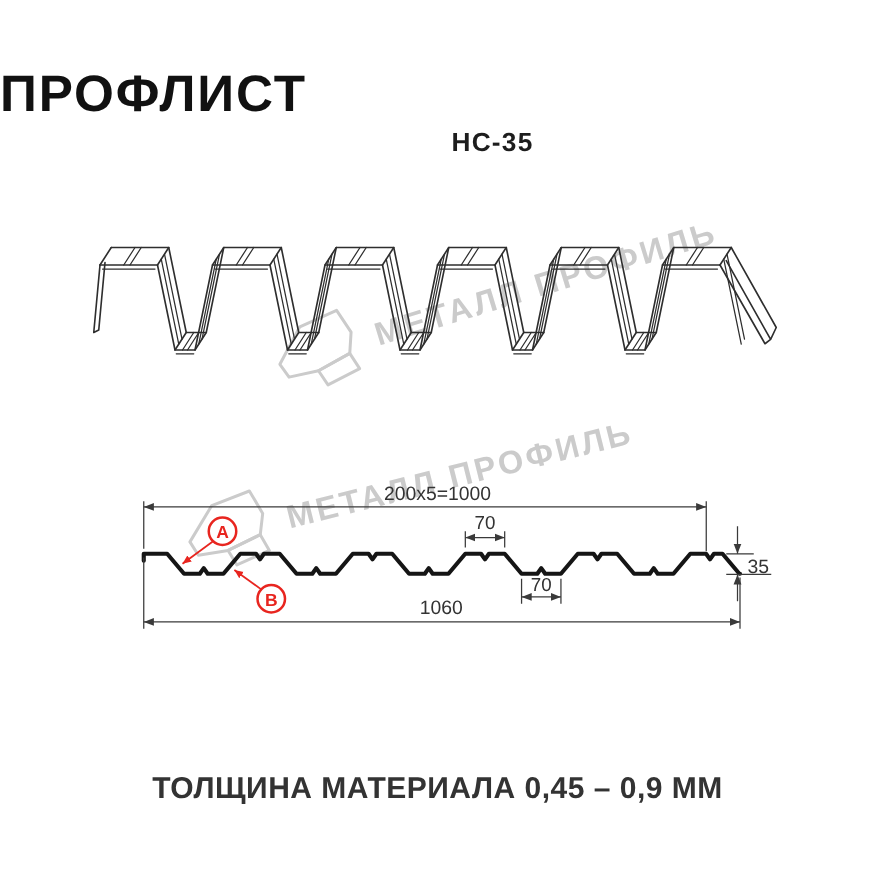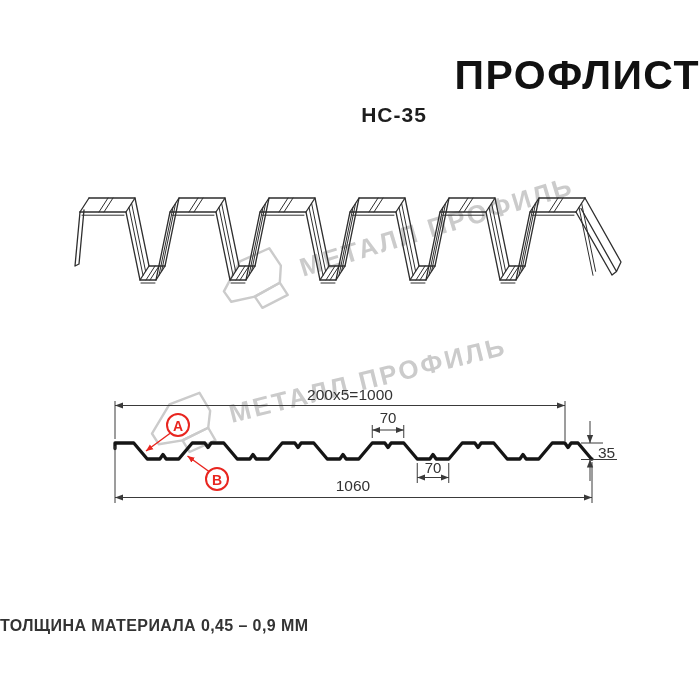--- a/index.html
+++ b/index.html
@@ -1,23 +1,23 @@
 <!DOCTYPE html>
 <html><head>
 <meta charset="utf-8">
 <style>
   html,body{margin:0;padding:0;background:#fff;}
   .stage{position:relative;width:700px;height:700px;background:#ffffff;overflow:hidden;
          font-family:"Liberation Sans", sans-serif;}
-  .title{position:absolute;top:52px;left:0;width:700px;text-align:right;
+  .title{position:absolute;top:52px;left:0;width:700px;text-align:left;
          font-size:41px;font-weight:800;letter-spacing:1.5px;color:#111;}
   .subtitle{position:absolute;top:103px;left:0;width:700px;text-align:center;
          font-size:21px;font-weight:700;letter-spacing:1px;color:#1d1d1d;margin-left:44px;}
-  .footer-note{position:absolute;top:617px;left:0;width:700px;
-         font-size:16px;font-weight:700;letter-spacing:.4px;color:#333;}
+  .footer-note{position:absolute;top:617px;left:0;width:700px;text-align:center;
+         font-size:24px;font-weight:700;letter-spacing:.4px;color:#333;}
   .wm{position:absolute;display:flex;align-items:center;gap:12px;color:#cbcbcb;
       font-weight:700;font-size:26px;letter-spacing:2.5px;white-space:nowrap;z-index:1;}
   .wm1{left:222px;top:262px;transform:rotate(-17deg);transform-origin:0 50%;}
   .wm2{left:150px;top:404px;transform:rotate(-14deg);transform-origin:0 50%;}
   .wm svg{flex:0 0 auto;}
   .art{position:absolute;left:0;top:0;z-index:2;}
   text.dim{font-family:"Liberation Sans", sans-serif;font-size:15px;fill:#333;}
   text.dim-big{font-family:"Liberation Sans", sans-serif;font-size:15.5px;fill:#333;}
   text.callout{font-family:"Liberation Sans", sans-serif;font-size:14px;font-weight:700;fill:#e8251f;}
 </style>

